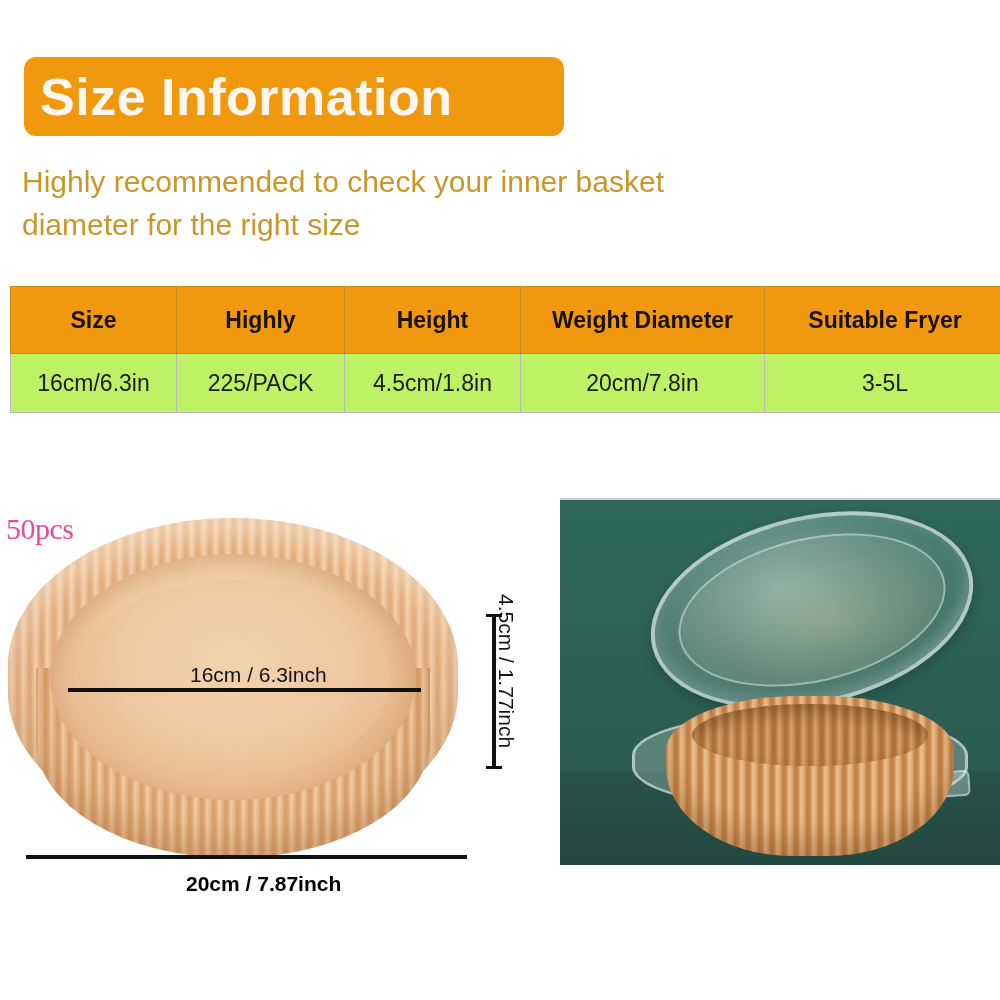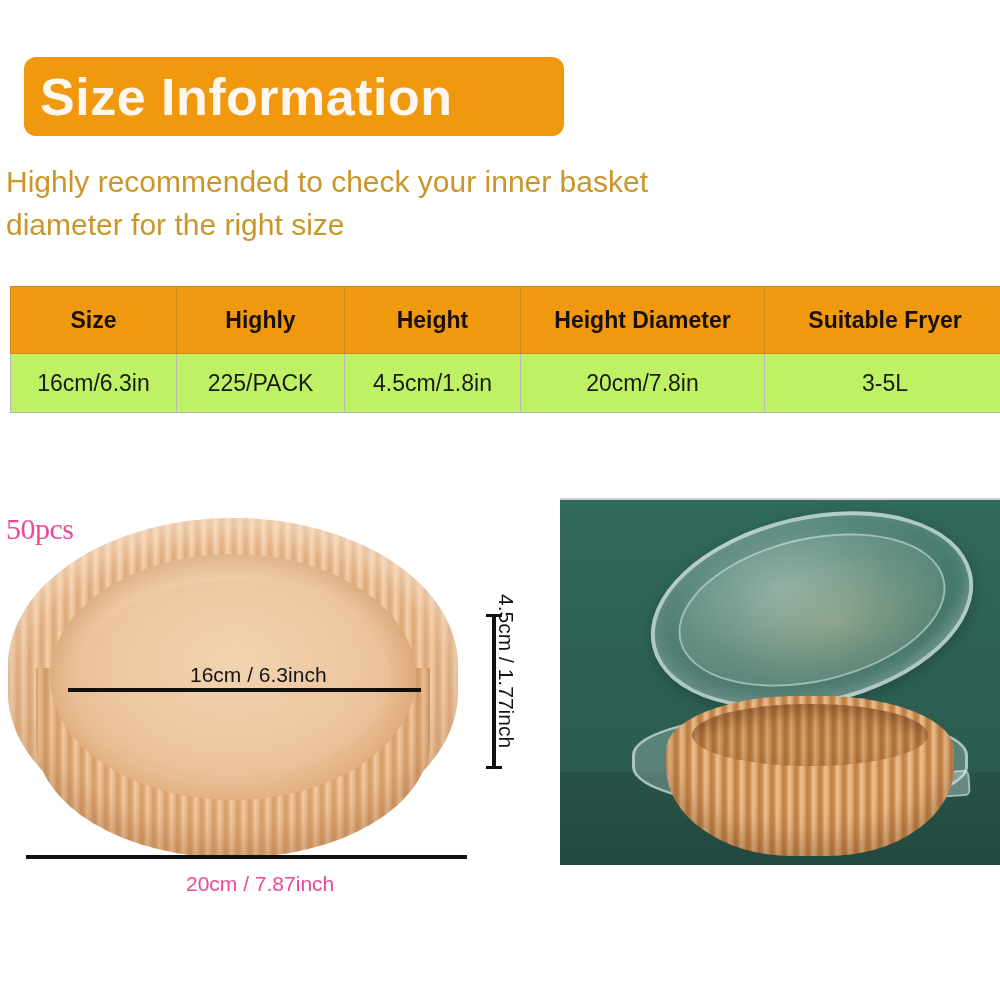--- a/index.html
+++ b/index.html
@@ -34,21 +34,21 @@
     font-size: 52px;
     font-weight: bold;
     color: #fdf7ef;
     letter-spacing: 0.5px;
     line-height: 1;
   }
 
   
   #subtitle {
     position: absolute;
-    left: 6px;
+    left: 22px;
     top: 160px;
     width: 720px;
     font-size: 30px;
     line-height: 43px;
     color: #c9962a;
     font-weight: 400;
   }
 
   
   #spec-table {
@@ -189,22 +189,23 @@
     top: 855px;
     width: 441px;
     height: 4px;
     background: #101010;
   }
   .dim-label-bottom {
     position: absolute;
     left: 186px;
     top: 872px;
     font-size: 21px;
-    color: #ec4899;
+    color: #000000;
     white-space: nowrap;
+    font-weight: bold;
   }
   
   .dim-line-v {
     position: absolute;
     left: 492px;
     top: 616px;
     width: 4px;
     height: 152px;
     background: #101010;
   }
@@ -358,21 +359,21 @@
 </div>
 
 <div id="subtitle">Highly recommended to check your inner basket diameter for the right size</div>
 
 <table id="spec-table">
   <thead>
     <tr>
       <th class="col-size">Size</th>
       <th class="col-weight">Highly</th>
       <th class="col-height">Height</th>
-      <th class="col-unfold">Height Diameter</th>
+      <th class="col-unfold">Weight Diameter</th>
       <th class="col-fryer">Suitable Fryer</th>
     </tr>
   </thead>
   <tbody>
     <tr>
       <td>16cm/6.3in</td>
       <td>225/PACK</td>
       <td>4.5cm/1.8in</td>
       <td>20cm/7.8in</td>
       <td>3-5L</td>

